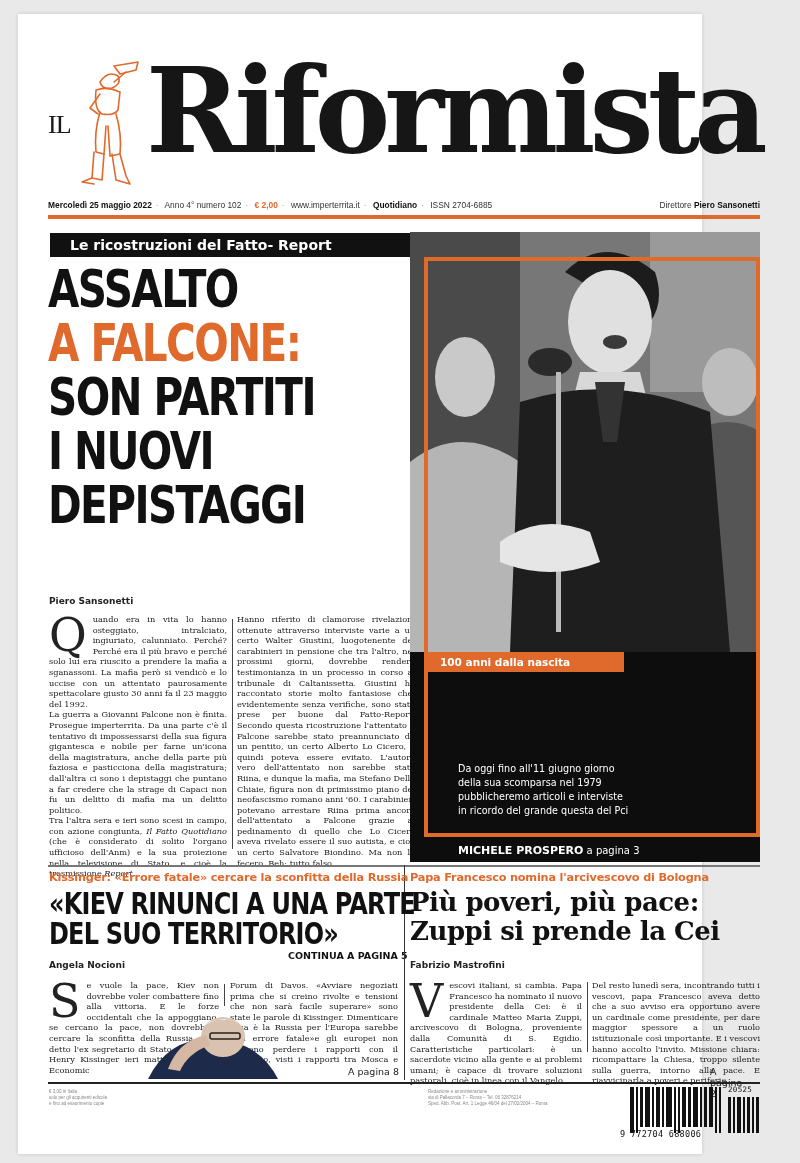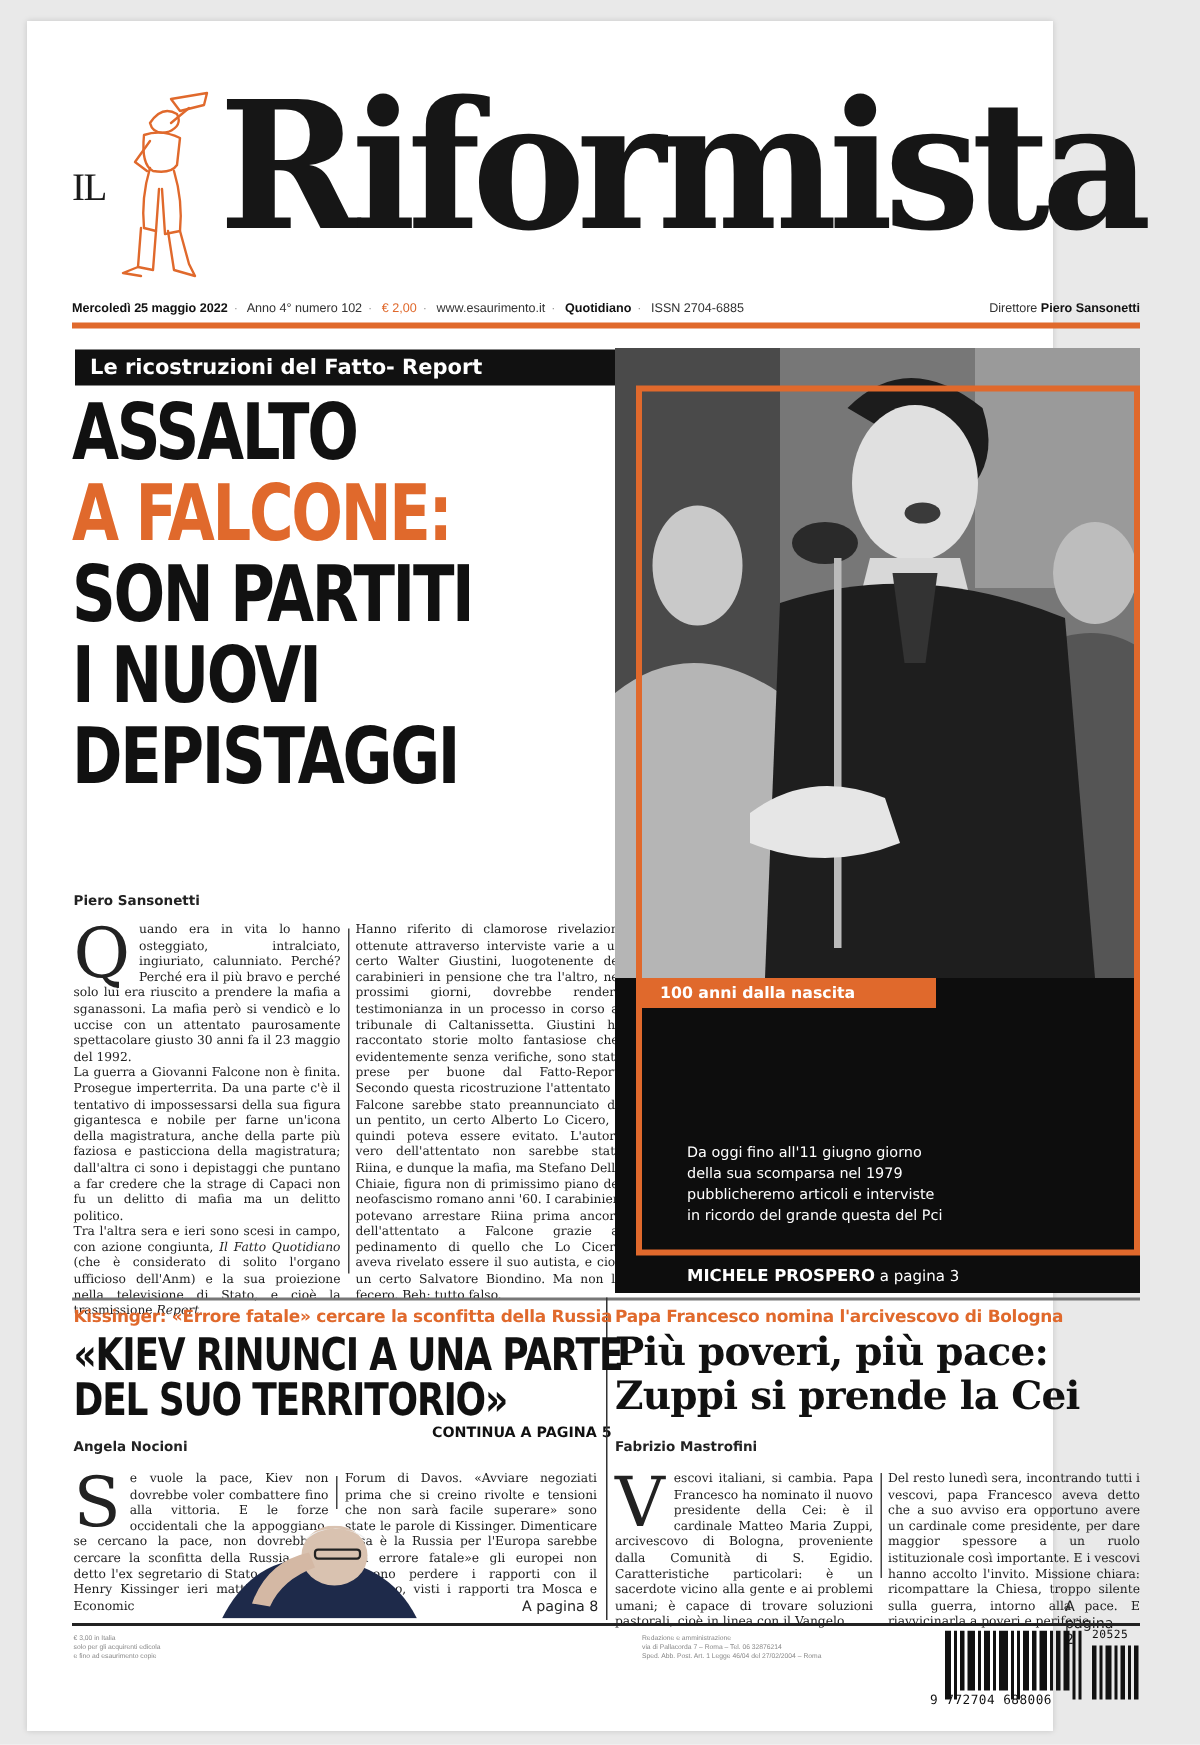--- a/index.html
+++ b/index.html
@@ -9,26 +9,26 @@
     background: #ffffff; box-shadow: 0 0 4px rgba(0,0,0,0.15);
   }
   .abs { position: absolute; }
 
   
   .il { left: 30px; top: 96px; font-family: "Liberation Serif", serif; font-size: 26px; color: #1a1a1a; letter-spacing: -1px; }
   .mascot { left: 52px; top: 46px; width: 80px; height: 132px; }
   .logo { left: 128px; top: 38px; font-family: "DejaVu Serif", serif; font-weight: bold; font-size: 118px; line-height: 1; color: #161616; letter-spacing: -6px; transform: scaleX(0.96); transform-origin: left top; }
   .dateline { left: 30px; top: 186px; width: 712px; font-family: "Liberation Sans", sans-serif; font-size: 8.4px; color: #333; display: flex; justify-content: space-between; white-space: nowrap; }
   .dateline b { color: #111; }
-  .dateline .price { color: #e0692c; font-weight: normal; }
+  .dateline .price { color: #e0692c; font-weight: bold; }
   .dateline .sep { color: #999; margin: 0 4px; }
   .rule-orange { left: 30px; top: 201px; width: 712px; height: 4px; background: #e0692c; }
 
   
-  .kicker-bar { left: 32px; top: 219px; width: 366px; height: 24px; background: #111; color: #fff; font-family: "DejaVu Sans", sans-serif; font-weight: bold; font-size: 14px; line-height: 24px; padding-left: 10px; white-space: nowrap; }
+  .kicker-bar { left: 32px; top: 219px; width: 366px; height: 24px; background: #111; color: #fff; font-family: "DejaVu Sans", sans-serif; font-weight: bold; font-size: 14px; line-height: 24px; padding-left: 20px; white-space: nowrap; }
   .headline { left: 30px; top: 248px; width: 370px; font-family: "DejaVu Sans", sans-serif; font-weight: bold; font-size: 52px; line-height: 54px; letter-spacing: -2px; color: #111; transform: scaleX(0.78); transform-origin: left top; white-space: nowrap; }
   .headline .orange { color: #e0692c; display: block; }
   .headline span { display: block; }
   .byline { font-family: "DejaVu Sans", sans-serif; font-weight: bold; font-size: 9px; color: #222; }
   .body-text { font-family: "DejaVu Serif", serif; font-size: 8.2px; line-height: 10.6px; color: #222; text-align: justify; hyphens: auto; }
   .dropcap { float: left; font-family: "DejaVu Serif", serif; font-size: 46px; line-height: 40px; margin: 1px 6px 0 0; font-weight: normal; color: #222; }
   .col-divider { width: 1px; background: #444; }
   .continua { font-family: "DejaVu Sans", sans-serif; font-weight: bold; font-size: 9.5px; color: #111; }
   .rule-grey { height: 2px; background: #777; }
 
@@ -78,21 +78,21 @@
       <path d="M30 34 l-10 14 l8 6"></path>
     </g>
   </svg>
   <div class="abs logo">Riformista</div>
 
   <div class="abs dateline">
     <div>
       <b>Mercoledì 25 maggio 2022</b><span class="sep">·</span>
       <span>Anno 4° numero 102</span><span class="sep">·</span>
       <span class="price">€ 2,00</span><span class="sep">·</span>
-      <span>www.esaurimento.it</span><span class="sep">·</span>
+      <span>www.imperterrita.it</span><span class="sep">·</span>
       <b>Quotidiano</b><span class="sep">·</span>
       <span>ISSN 2704-6885</span>
     </div>
     <div>
       <span>Direttore</span>
       <b>Piero Sansonetti</b>
     </div>
   </div>
   <div class="abs rule-orange"></div>
 

